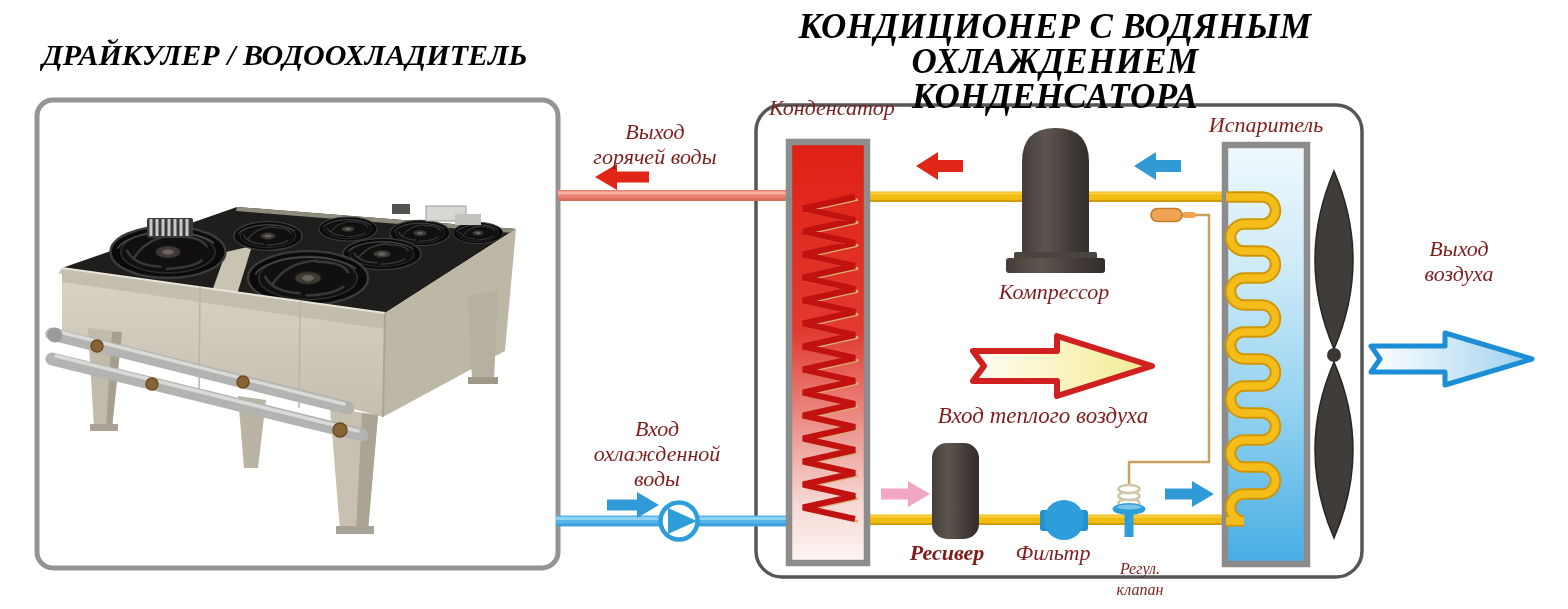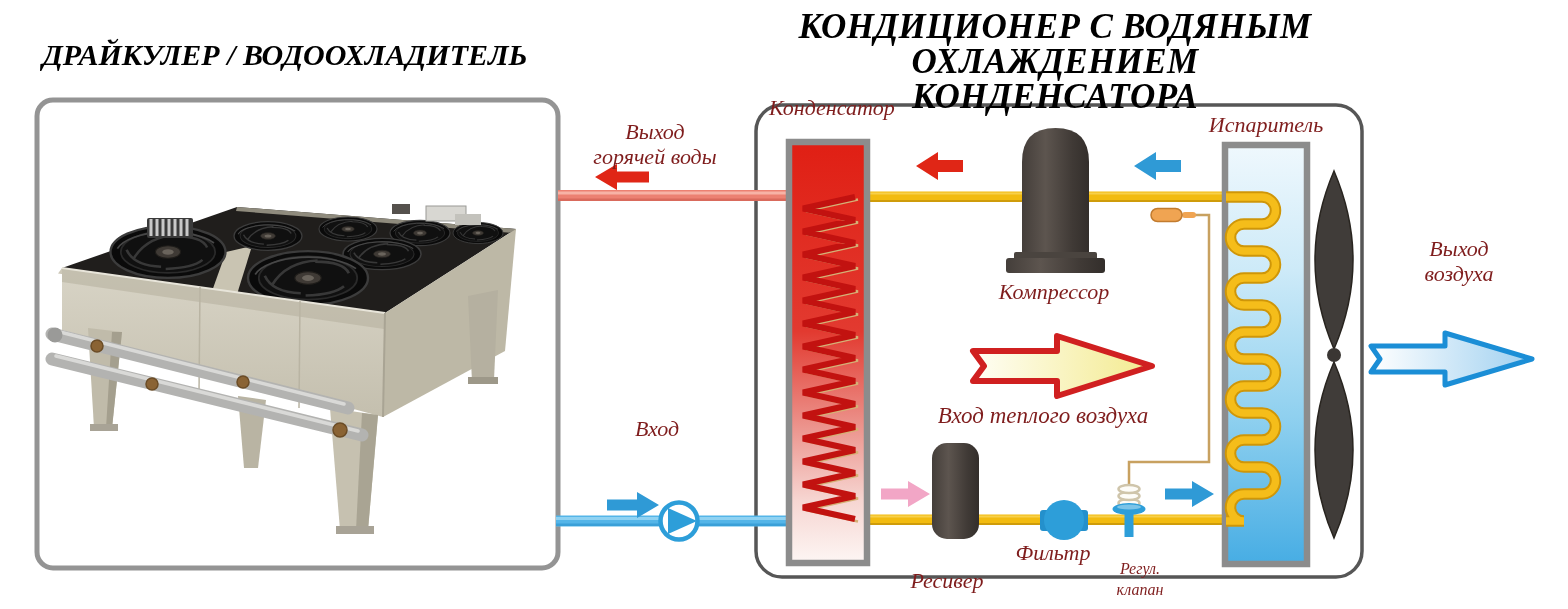--- a/index.html
+++ b/index.html
@@ -196,27 +196,29 @@
   <div>КОНДИЦИОНЕР С ВОДЯНЫМ</div>
   <div>ОХЛАЖДЕНИЕМ КОНДЕНСАТОРА</div>
 </div>
 
 <div class="lbl" style="left:575px;top:119px;width:160px;">
   <div>Выход</div>
   <div>горячей воды</div>
 </div>
 <div class="lbl" style="left:577px;top:416px;width:160px;">
   <div>Вход</div>
+  <div>охлажденной</div>
+  <div>воды</div>
 </div>
 <div class="lbl" style="left:1369px;top:236px;width:180px;">
   <div>Выход</div>
   <div>воздуха</div>
 </div>
 <div class="lbl" style="left:769px;top:95px;white-space:nowrap;text-align:left;">Конденсатор</div>
 <div class="lbl" style="left:1186px;top:112px;width:160px;">Испаритель</div>
 <div class="lbl" style="left:974px;top:279px;width:160px;">Компрессор</div>
 <div class="lbl" style="left:923px;top:403px;width:240px;font-size:23px;">Вход теплого воздуха</div>
-<div class="lbl" style="left:877px;top:568px;width:140px;">Ресивер</div>
+<div class="lbl" style="left:877px;top:540px;width:140px;font-weight:bold;">Ресивер</div>
 <div class="lbl" style="left:983px;top:540px;width:140px;">Фильтр</div>
 <div class="lbl" style="left:1080px;top:558px;width:120px;font-size:16px;line-height:21px;">
   <div>Регул.</div>
   <div>клапан</div>
 </div>
 
 </body></html>

